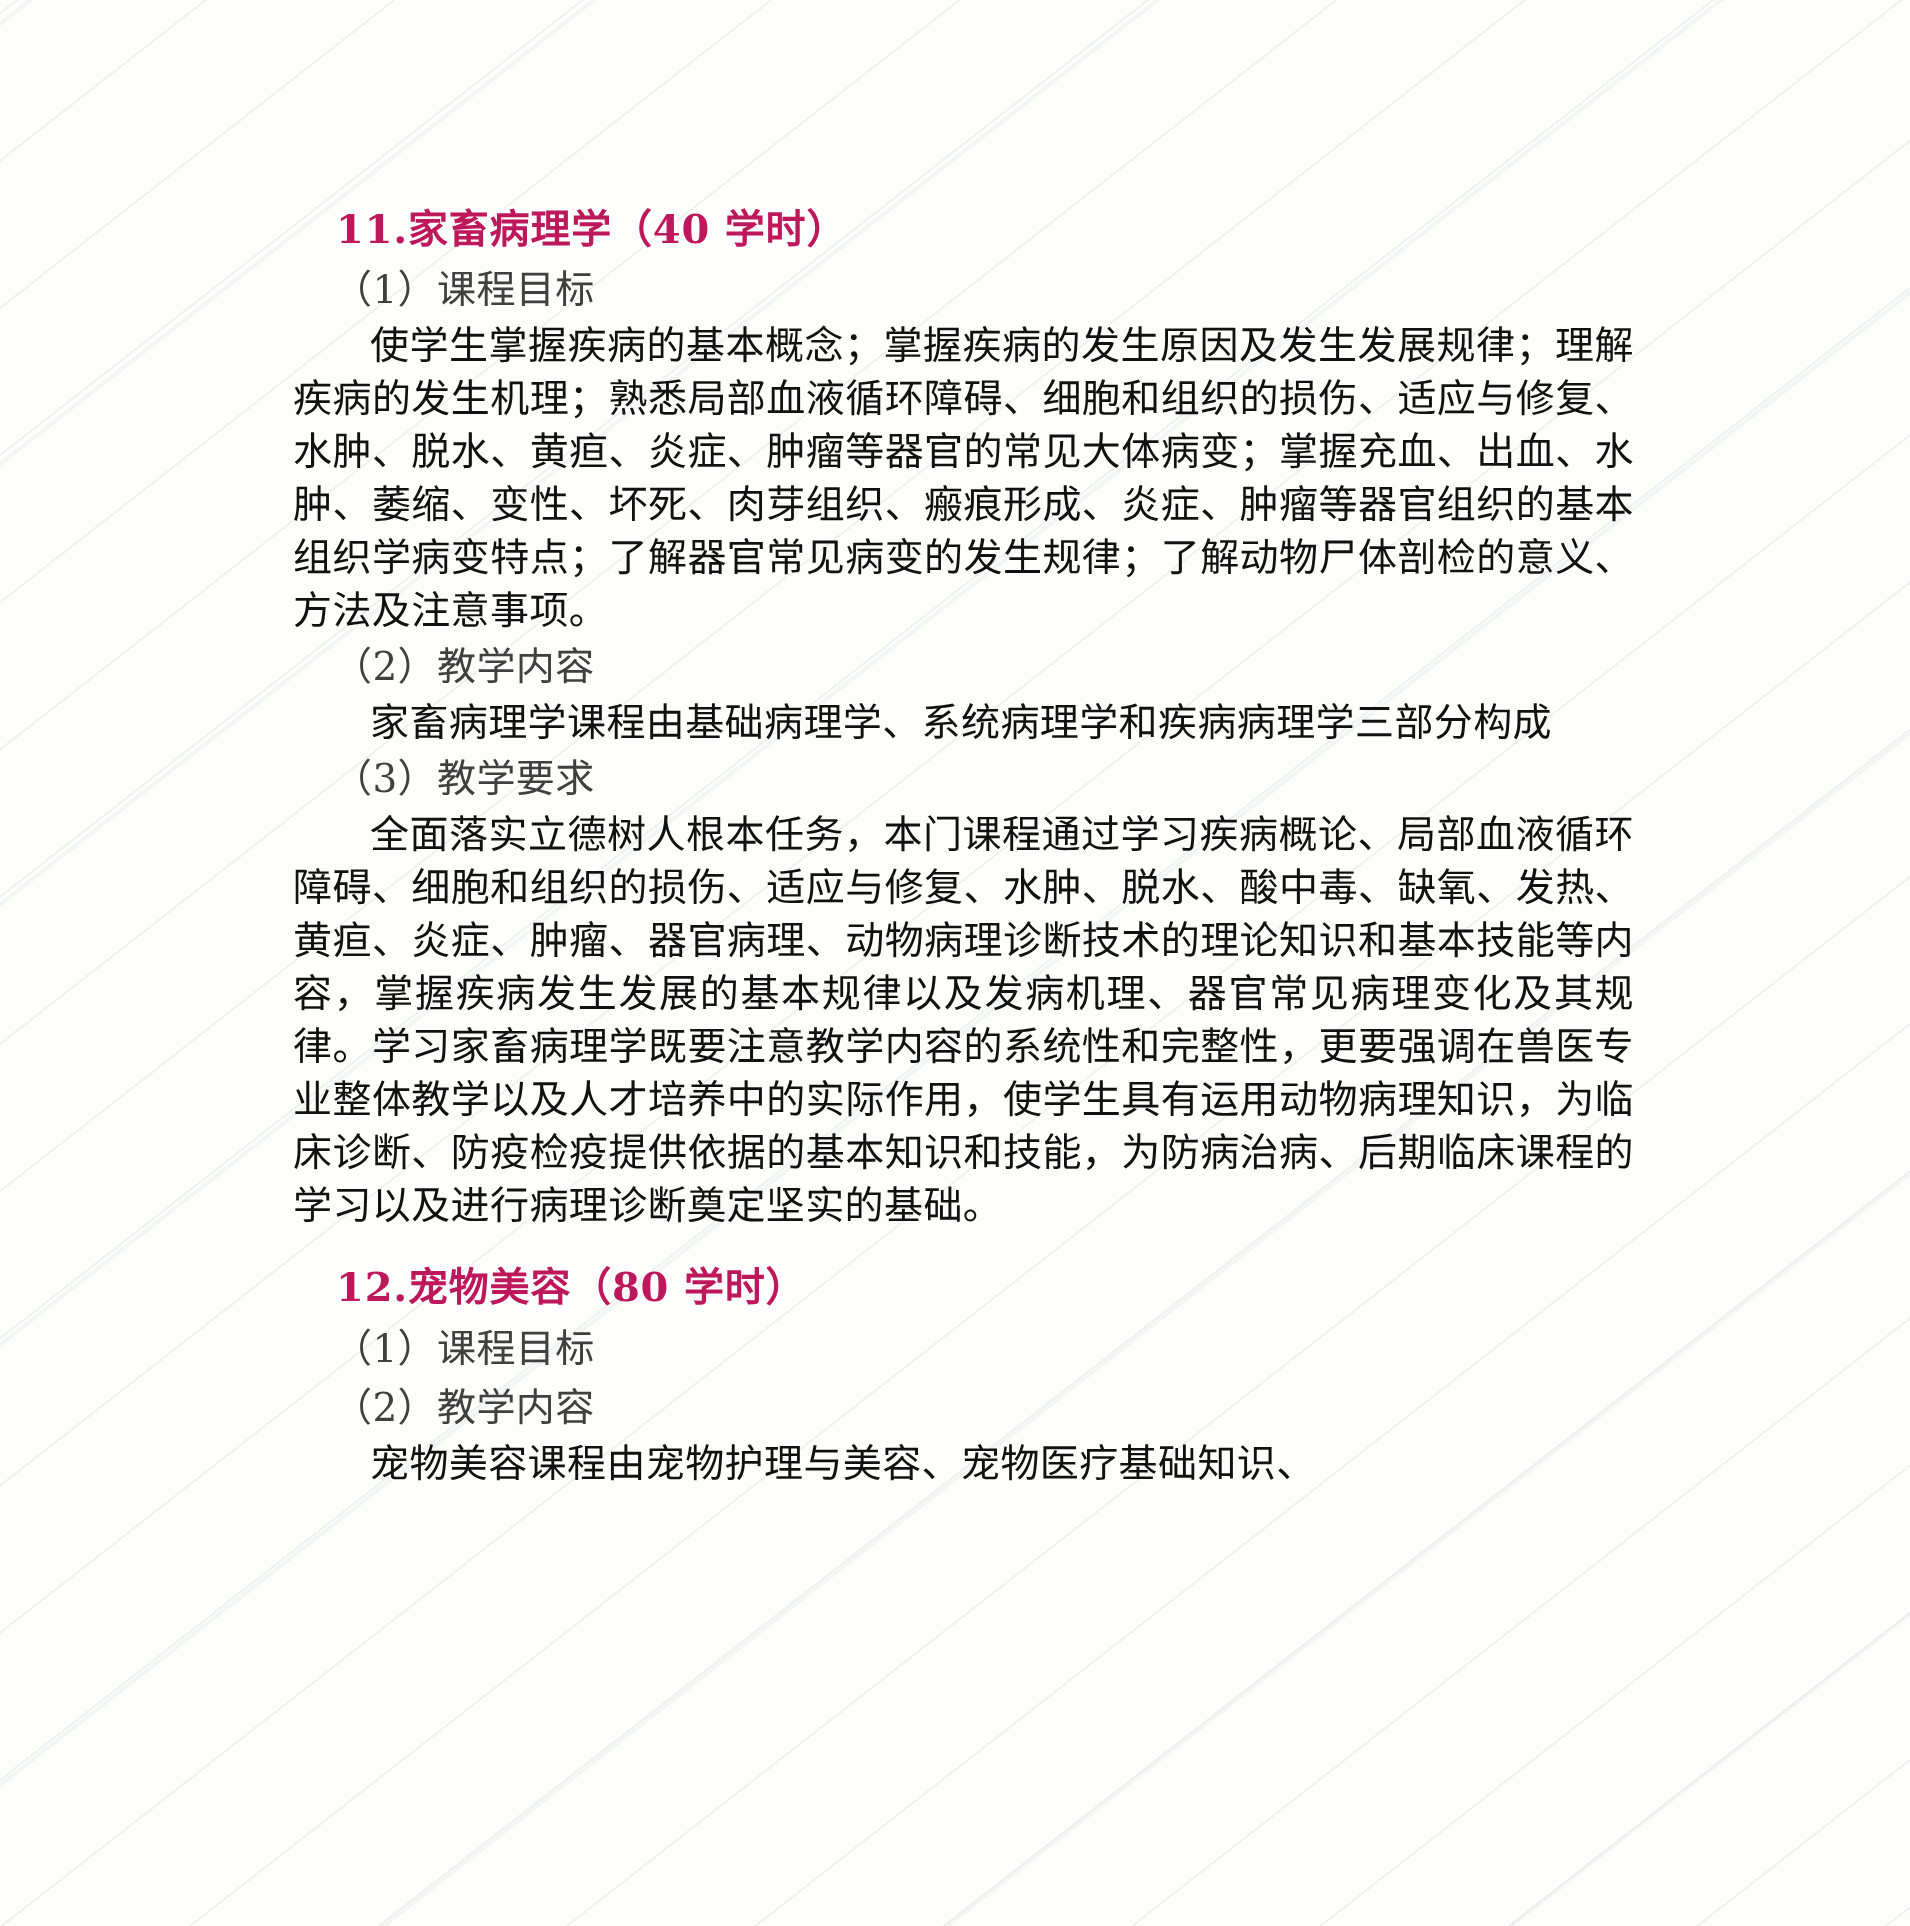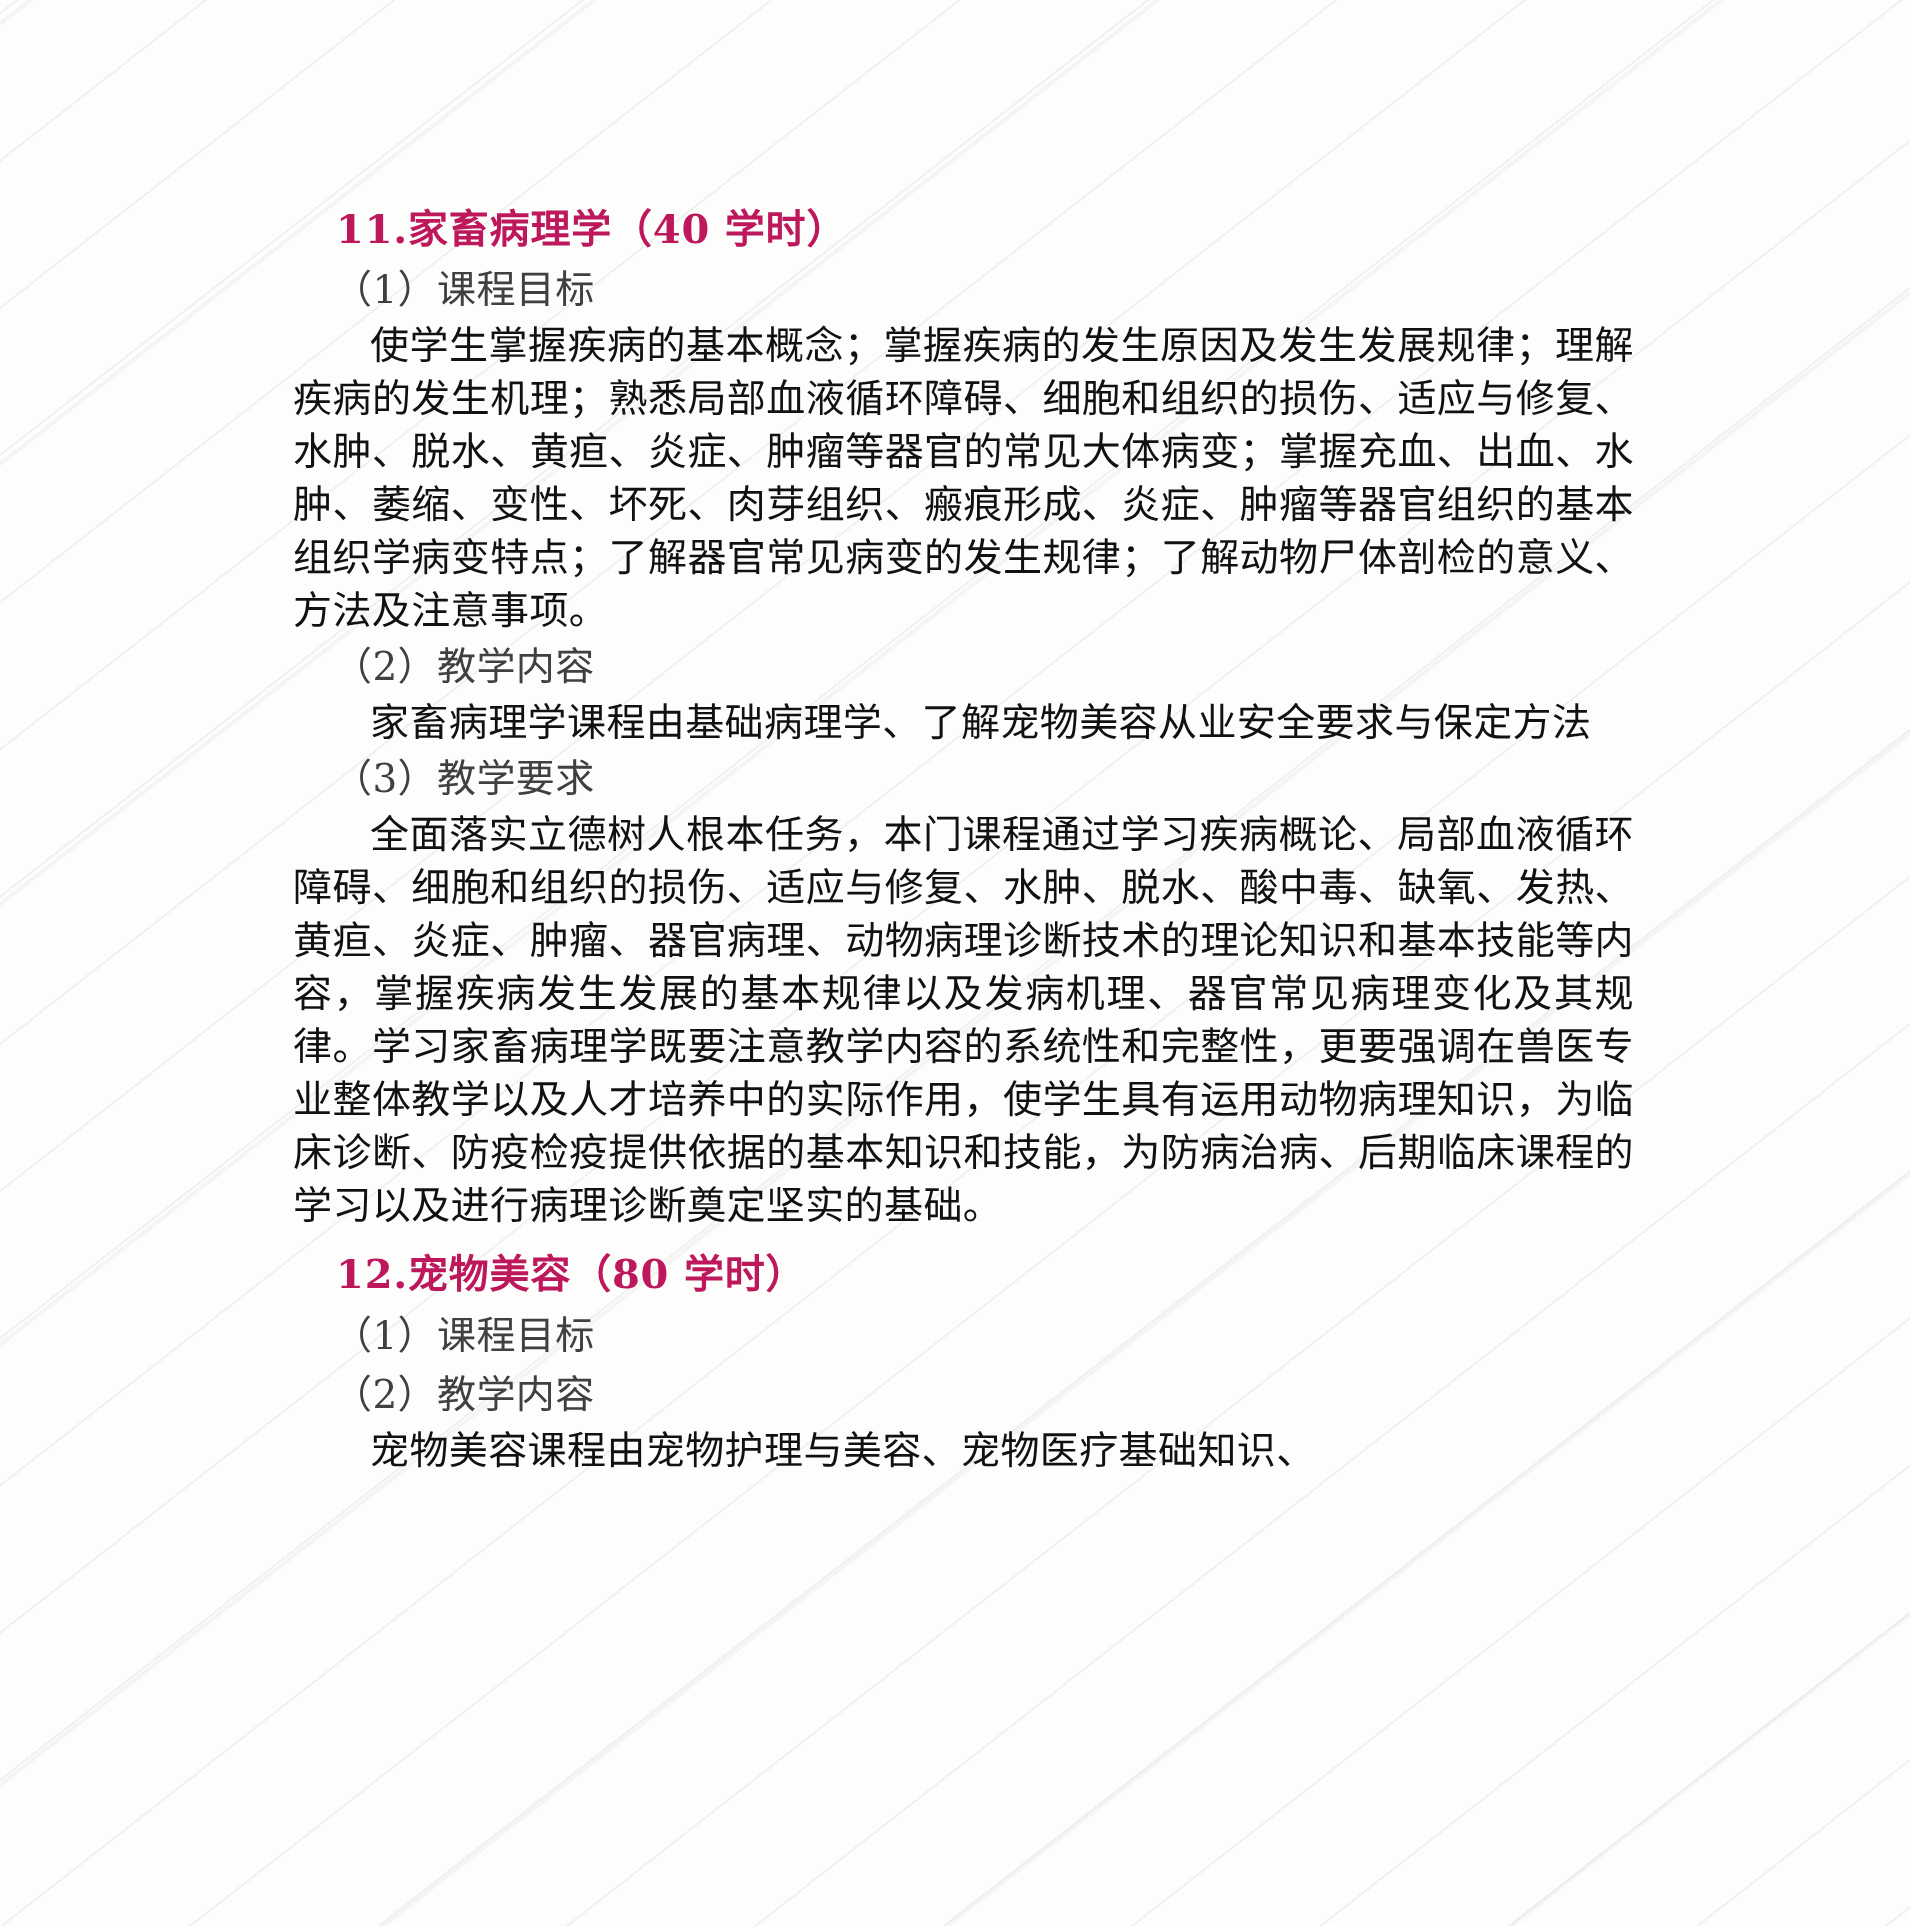--- a/index.html
+++ b/index.html
@@ -63,21 +63,21 @@
     font-family: "DejaVu Serif", serif;
     font-weight: bold;
     font-size: 40px;
     line-height: 58px;
     margin: 0 0 2.3px 0;
     padding-left: 43px;
     color: #be185d;
     letter-spacing: 0.8px;
   }
   h2.section-title.second {
-    margin-top: 13px;
+    margin-top: 26px;
   }
   .sub-head {
     font-size: 39px;
     line-height: 59px;
     margin: 0;
     padding-left: 40px;
     color: #404040;
     letter-spacing: 0.4px;
   }
   p.body-text {
@@ -102,21 +102,21 @@
   <div class="paper-texture2"></div>
 
   <div class="content">
 
     <h2 class="section-title">11.家畜病理学（40 学时）</h2>
 
     <div class="sub-head">（1）课程目标</div>
     <p class="body-text">使学生掌握疾病的基本概念；掌握疾病的发生原因及发生发展规律；理解疾病的发生机理；熟悉局部血液循环障碍、细胞和组织的损伤、适应与修复、水肿、脱水、黄疸、炎症、肿瘤等器官的常见大体病变；掌握充血、出血、水肿、萎缩、变性、坏死、肉芽组织、瘢痕形成、炎症、肿瘤等器官组织的基本组织学病变特点；了解器官常见病变的发生规律；了解动物尸体剖检的意义、方法及注意事项。</p>
 
     <div class="sub-head">（2）教学内容</div>
-    <p class="body-text nojust">家畜病理学课程由基础病理学、了解宠物美容从业安全要求与保定方法</p>
+    <p class="body-text nojust">家畜病理学课程由基础病理学、系统病理学和疾病病理学三部分构成</p>
 
     <div class="sub-head">（3）教学要求</div>
     <p class="body-text">全面落实立德树人根本任务，本门课程通过学习疾病概论、局部血液循环障碍、细胞和组织的损伤、适应与修复、水肿、脱水、酸中毒、缺氧、发热、黄疸、炎症、肿瘤、器官病理、动物病理诊断技术的理论知识和基本技能等内容，掌握疾病发生发展的基本规律以及发病机理、器官常见病理变化及其规律。学习家畜病理学既要注意教学内容的系统性和完整性，更要强调在兽医专业整体教学以及人才培养中的实际作用，使学生具有运用动物病理知识，为临床诊断、防疫检疫提供依据的基本知识和技能，为防病治病、后期临床课程的学习以及进行病理诊断奠定坚实的基础。</p>
 
     <h2 class="section-title second">12.宠物美容（80 学时）</h2>
 
     <div class="sub-head">（1）课程目标</div>
 
     <div class="sub-head">（2）教学内容</div>
     <p class="body-text nojust">宠物美容课程由宠物护理与美容、宠物医疗基础知识、</p>

